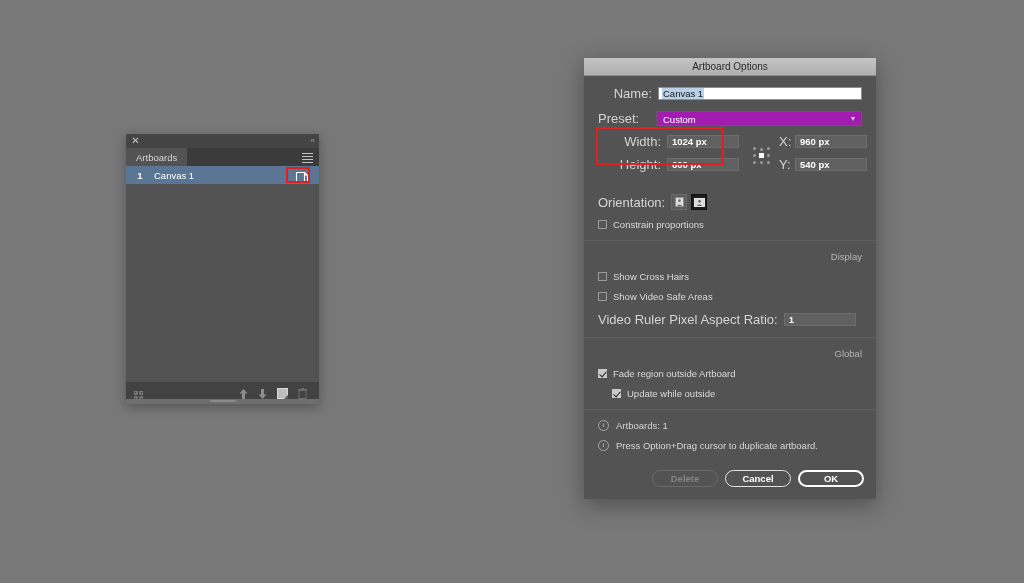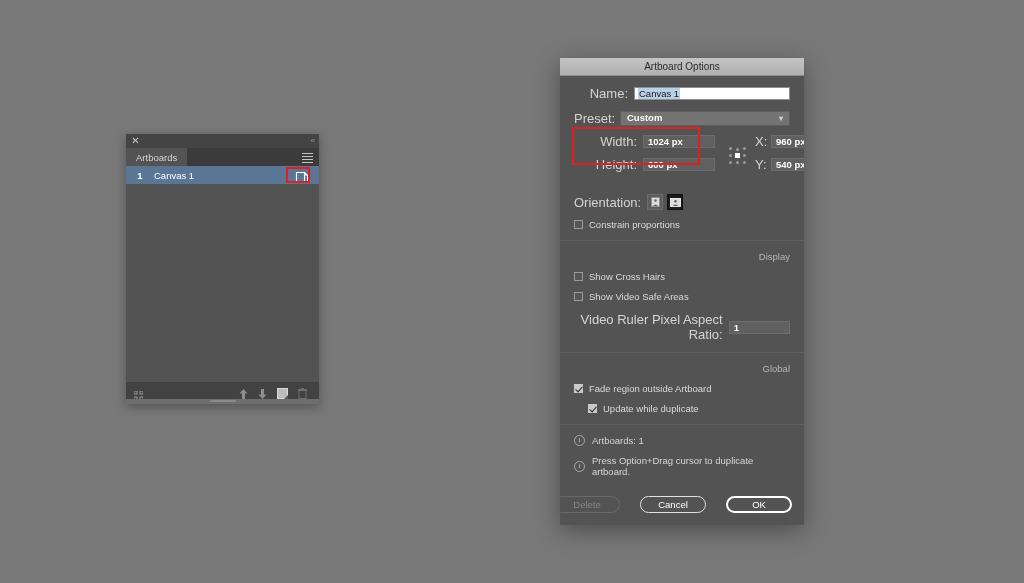--- a/index.html
+++ b/index.html
@@ -173,23 +173,23 @@
     transform: translateX(-50%);
     width: 26px;
     height: 2px;
     background: #8a8a8a;
     border-radius: 1px;
   }
 
   
   .dialog {
     position: absolute;
-    left: 560px;
+    left: 584px;
     top: 58px;
-    width: 244px;
+    width: 292px;
     background: #535353;
     box-shadow: 0 6px 22px rgba(0,0,0,0.35);
     overflow: hidden;
   }
   .dlg-title {
     height: 17px;
     background: linear-gradient(#c4c4c4, #b0b0b0);
     border-bottom: 1px solid #8d8d8d;
     color: #2c2c2c;
     font-size: 10px;
@@ -250,33 +250,33 @@
     color: #ffffff;
     font-weight: bold;
     display: flex;
     align-items: center;
     padding: 0 4px;
     box-sizing: border-box;
     cursor: text;
   }
 
   .preset-row { display:flex; align-items:center; }
-  .preset-label { width: 36px; margin-right: 10px; }
+  .preset-label { width: 36px; margin-right: 22px; }
   .preset-select {
     flex: 1;
-    background: #737373;
+    background: #a21caf;
     border: 1px solid #5e5e5e;
     height: 15px;
     display: flex;
-    align-items: flex-start;
+    align-items: flex-end;
     padding: 0 6px;
     box-sizing: border-box;
     color: #ffffff;
     font-size: 9.5px;
-    font-weight: bold;
+    font-weight: normal;
     position: relative;
     cursor: pointer;
   }
   .chev {
     position: absolute;
     right: 6px;
     top: 3px;
     color: #cfcfcf;
     font-size: 8px;
     line-height: 8px;
@@ -400,21 +400,22 @@
     font-family: "Liberation Serif", serif;
   }
   .info-text { color: #d6d6d6; font-size: 9.5px; }
 
   
   .btn-bar {
     display: flex;
     justify-content: flex-end;
     align-items: center;
     padding: 9px 12px 12px 14px;
-    gap: 20px;
+    gap: 7px;
+    font-weight: bold;
   }
   .btn {
     border-radius: 10px;
     height: 17px;
     min-width: 66px;
     display: flex;
     align-items: center;
     justify-content: center;
     font-size: 9.5px;
     box-sizing: border-box;
@@ -619,21 +620,21 @@
 
       <div class="sect">
         <div class="sect-head">Global</div>
 
         <div class="cb-row">
           <div class="cb checked"></div>
           <div class="cb-label">Fade region outside Artboard</div>
         </div>
         <div class="cb-row indent">
           <div class="cb checked"></div>
-          <div class="cb-label">Update while duplicate</div>
+          <div class="cb-label">Update while outside</div>
         </div>
       </div>
 
       <div class="sect nb">
         <div class="info-row">
           <div class="info-icon">i</div>
           <div class="info-text">Artboards: 1</div>
         </div>
         <div class="info-row">
           <div class="info-icon">i</div>

